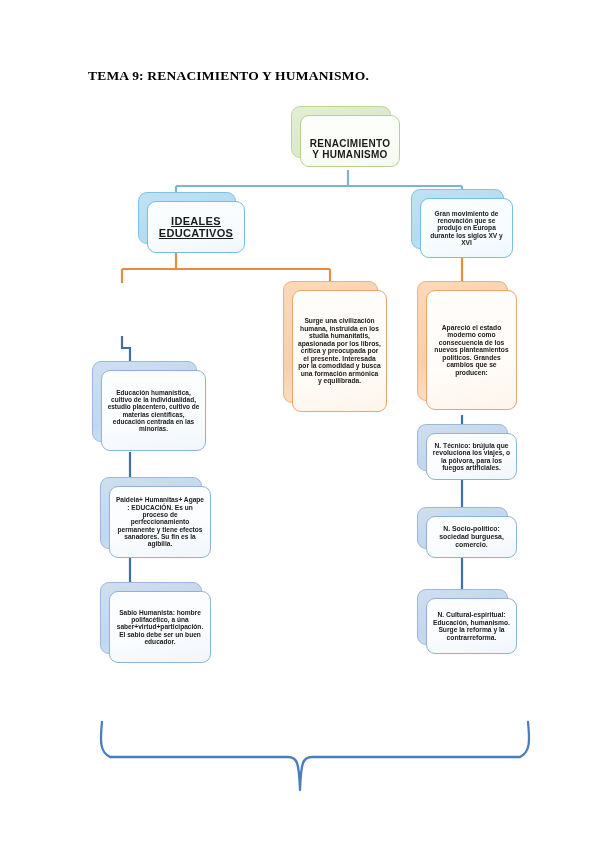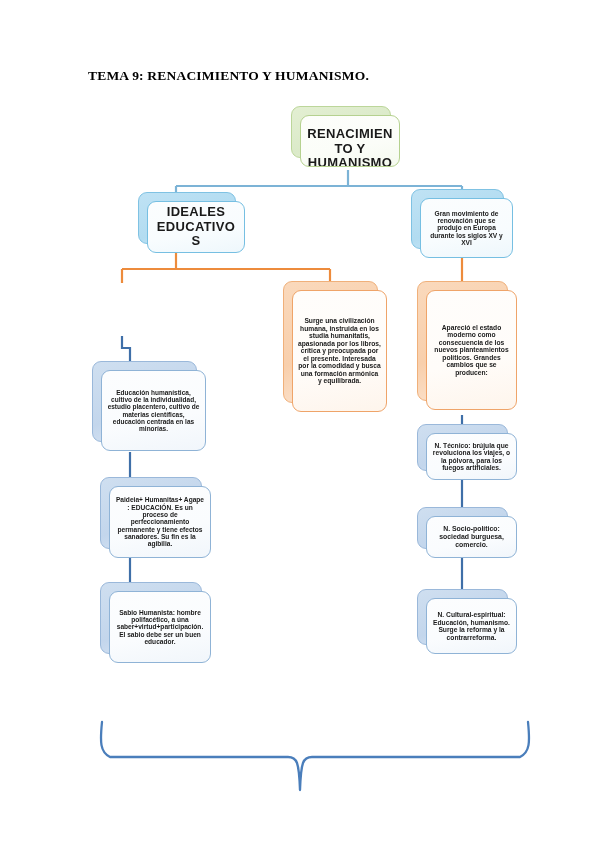--- a/index.html
+++ b/index.html
@@ -110,28 +110,28 @@
                C 297 757, 299 762, 300 790
                C 301 762, 303 757, 312 757
                L 520 757
                C 530 752, 530 742, 528 722" stroke="#4a7ebb" stroke-width="2.3" fill="none" stroke-linecap="round" stroke-linejoin="round"></path>
     </g>
   </svg>
 
   <div class="node g" style="left:291px;top:106px;width:100px;height:52px;">
     <div class="back"></div>
     <div class="front">
-      <span class="txt bold" style="font-size:13px;letter-spacing:.3px;margin-top:16px;">RENACIMIENTO Y HUMANISMO</span>
+      <span class="txt bold" style="font-size:10px;letter-spacing:.3px;margin-top:16px;">RENACIMIENTO Y HUMANISMO</span>
     </div>
   </div>
 
   <div class="node b" style="left:138px;top:192px;width:98px;height:52px;">
     <div class="back"></div>
     <div class="front">
-      <span class="txt bold" style="font-size:13px;letter-spacing:.3px;">IDEALES EDUCATIVOS</span>
+      <span class="txt bold" style="font-size:11px;letter-spacing:.3px;text-decoration:underline;">IDEALES EDUCATIVOS</span>
     </div>
   </div>
 
   <div class="node b" style="left:411px;top:189px;width:93px;height:60px;">
     <div class="back"></div>
     <div class="front">
       <span class="txt bold" style="font-size:6.6px;">Gran movimiento de renovación que se produjo en Europa durante los siglos XV y XVI</span>
     </div>
   </div>
 

